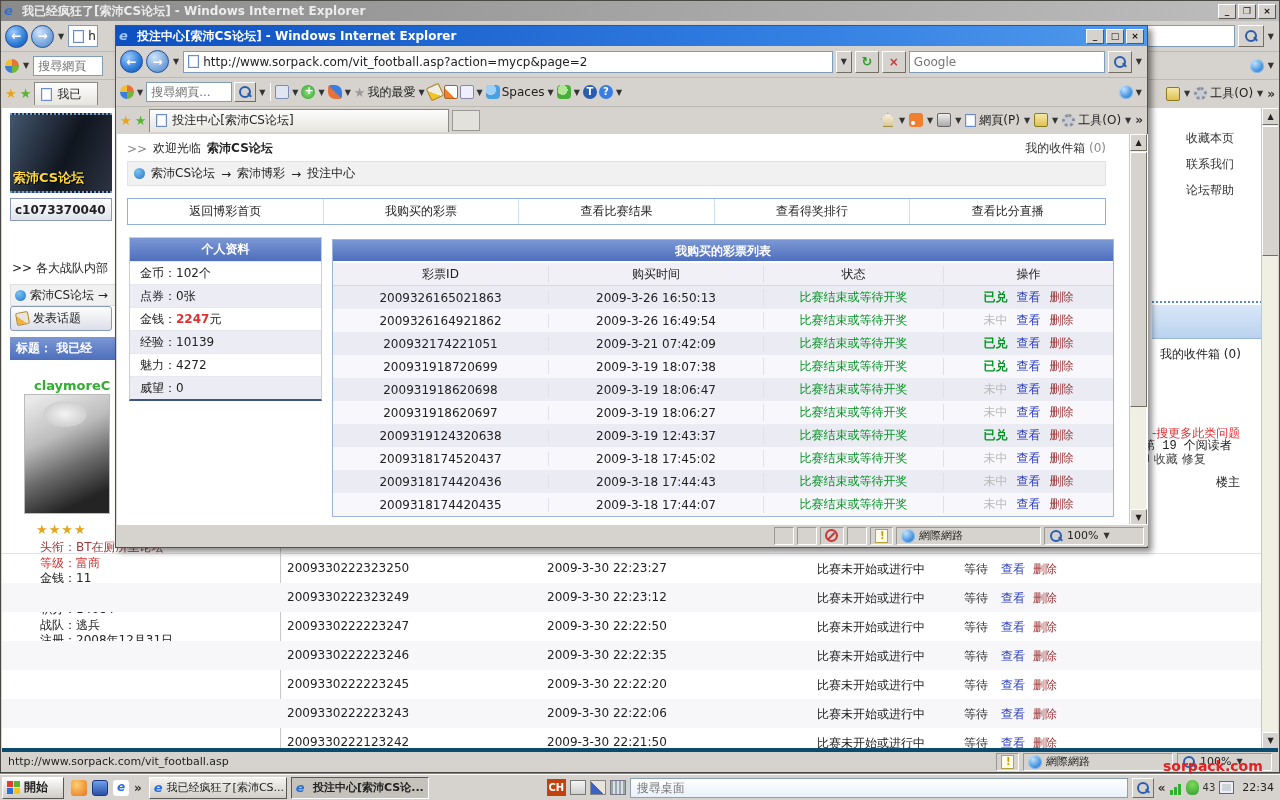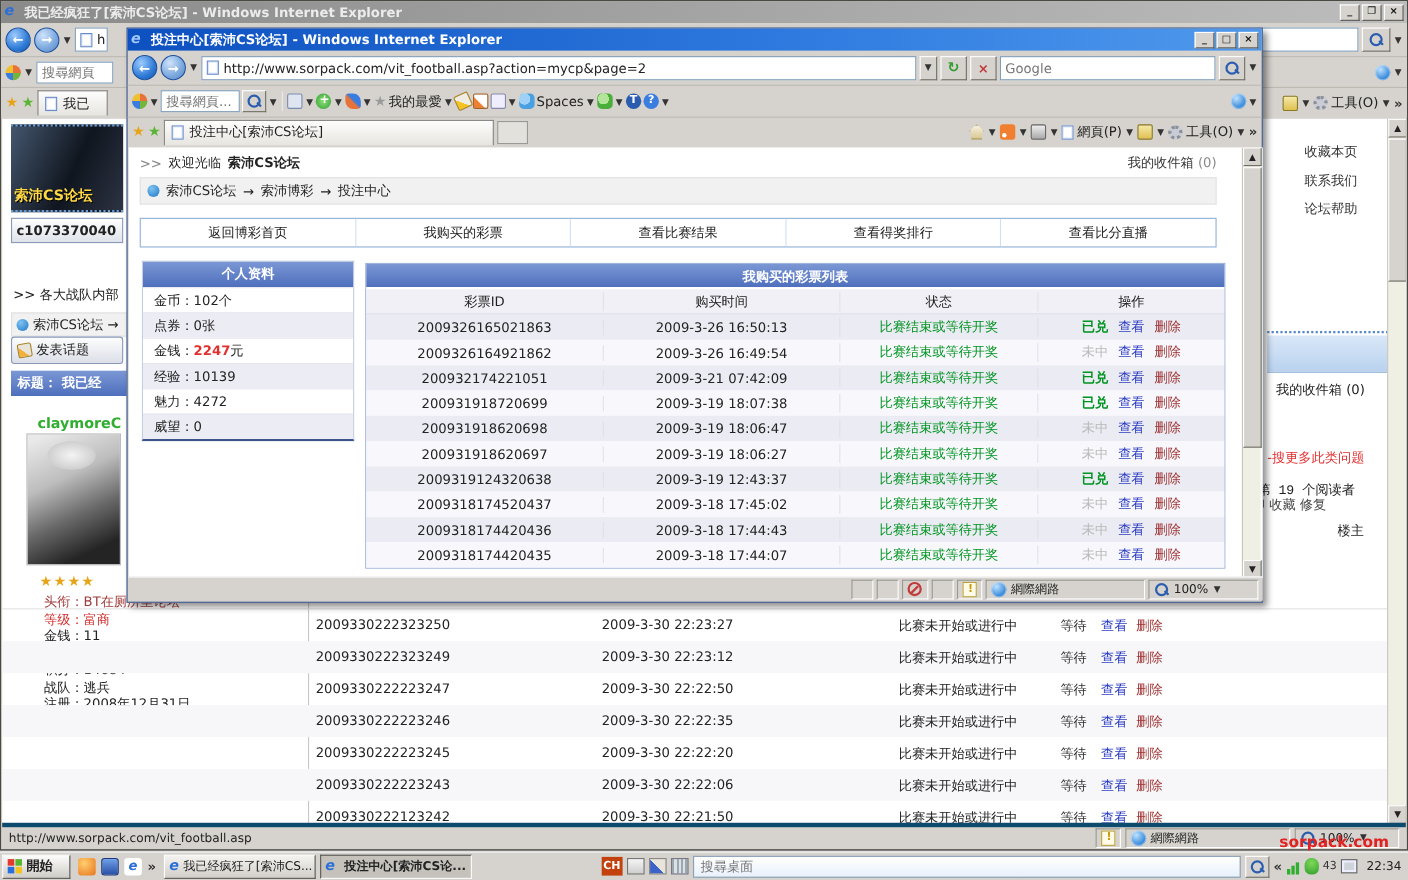--- a/index.html
+++ b/index.html
@@ -61,21 +61,21 @@
   .avatar::before { content:""; position:absolute; left:18px; top:6px; width:44px; height:26px; background:radial-gradient(#f4f4f4,#cfcfcf 70%,transparent 72%); border-radius:50% 50% 40% 40%; }
   .starsrow { position:absolute; left:34px; top:414px; letter-spacing:1px; }
   .inforows { position:absolute; left:38px; top:432px; line-height:15.5px; white-space:nowrap; }
   .c-k { color:#222; } .c-red { color:#d42a2a; } .c-maroon { color:#a03a3a; }
 
   
   .r-link { position:absolute; left:1184px; white-space:nowrap; color:#333; }
   .dotline { position:absolute; left:1150px; width:110px; top:193px; border-top:2px dotted #5588cc; }
   .bluebar { position:absolute; left:1150px; width:113px; top:197px; height:34px; background:linear-gradient(#d9e7f8,#b9d2ef); border-bottom:1px solid #9ab8dd; }
   .r-inbox { position:absolute; left:1158px; top:238px; white-space:nowrap; }
-  .r-hot { position:absolute; left:1150px; top:300px; color:#e03030; white-space:nowrap; }
+  .r-hot { position:absolute; left:1150px; top:317px; color:#e03030; white-space:nowrap; }
   .r-readers { position:absolute; left:1129px; top:329px; white-space:nowrap;font-family:Liberation Mono, monospace; }
   .r-actions { position:absolute; left:1136px; top:343px; white-space:nowrap; color:#444; }
   .r-louzhu { position:absolute; left:1214px; top:366px; white-space:nowrap; }
   .vline278 { position:absolute; left:278px; top:440px; bottom:0; width:1px; background:#c8c8c8; }
 
   
   .bgtable { position:absolute; left:0; top:445px; width:1262px; height:196px; overflow:hidden; border-top:1px solid #e2e2e2; }
   .bgrow { position:relative; height:29px; }
   .bgrow:nth-child(even) { background:#f7f7fa; }
   .bgrow span, .bgrow a { position:absolute; top:7px; white-space:nowrap; }
@@ -408,21 +408,21 @@
       </span>
       <span class="btn3d" style="width:24px;height:22px">
           <span class="mag"></span>
         </span>
       <span class="caret">▼</span>
     </div>
 
     <div class="pp-tool">
       <span class="ico12 i-msn"></span>
       <span class="caret">▼</span>
-      <span class="field" style="width:72px;height:20px">
+      <span class="field" style="width:86px;height:20px">
         <input placeholder="搜尋網頁..." style="">
       </span>
       <span class="btn3d" style="width:22px;height:20px">
           <span class="mag"></span>
         </span>
       <span class="caret">▼</span>
       <span class="vsep"></span>
       <span class="ico12 i-win"></span>
       <span class="caret">▼</span>
       <span class="ico12 i-plus"></span>

